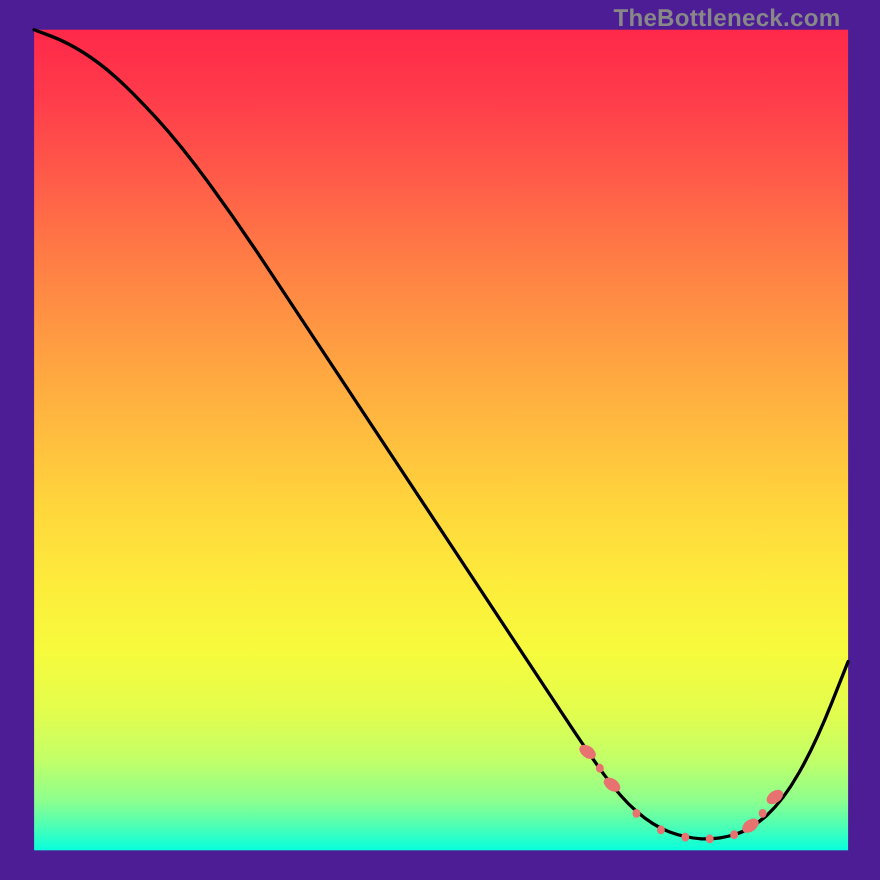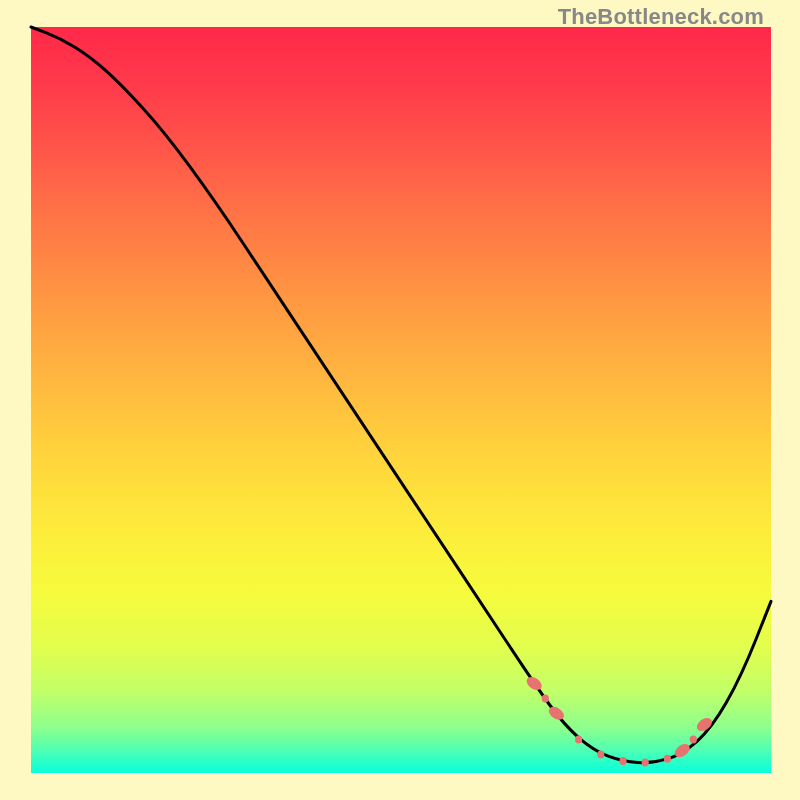--- a/index.html
+++ b/index.html
@@ -7,21 +7,21 @@
     padding: 0;
     width: 800px;
     height: 800px;
     background: #000;
     overflow: hidden;
   }
   .frame {
     position: relative;
     width: 800px;
     height: 800px;
-    background: #fef9c3;
+    background: #4c1d95;
   }
   .plot {
     position: absolute;
     left: 31px;
     top: 27px;
     width: 740px;
     height: 746px;
     background: linear-gradient(to bottom,
       #ff2849 0%,
       #ff3b4b 8%,

